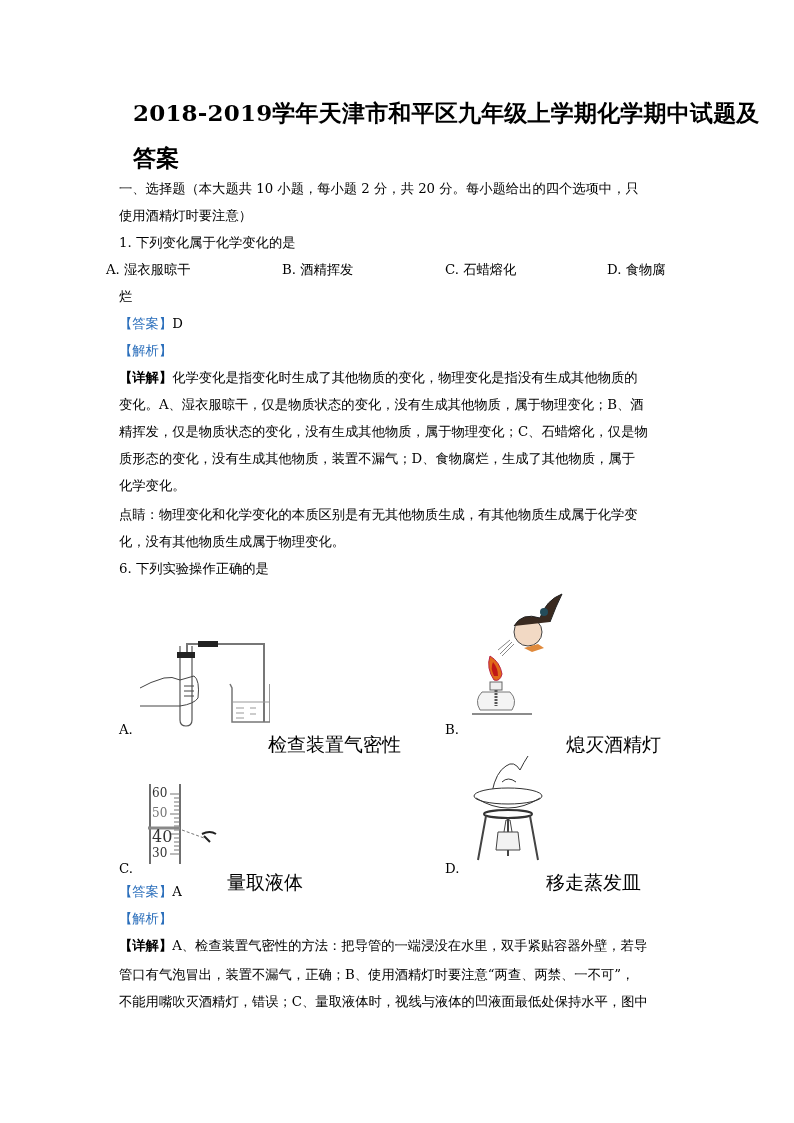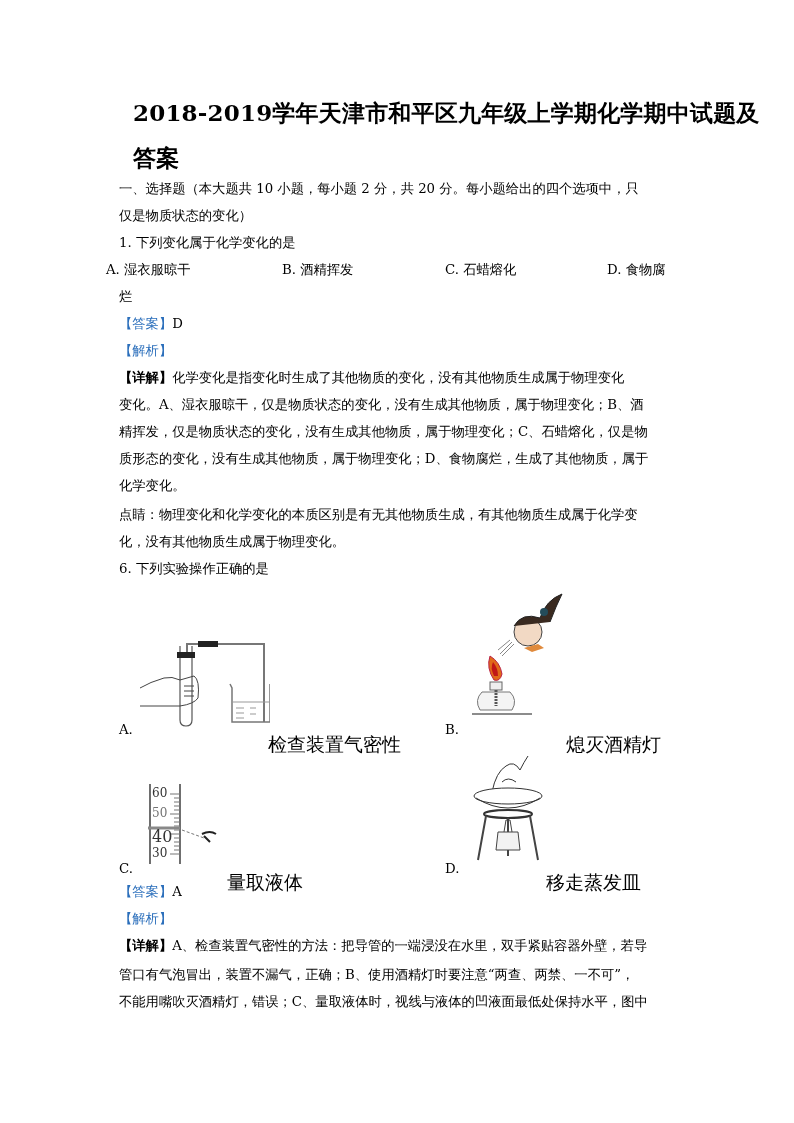--- a/index.html
+++ b/index.html
@@ -12,39 +12,39 @@
   .fig { position: absolute; }
   .cap { position: absolute; font-size: 19px; white-space: nowrap; font-family: Liberation Serif, serif; margin-top: 12px; }
 </style>
 </head>
 <body>
 
 <div class="title" style="top:98px;">2018-2019学年天津市和平区九年级上学期化学期中试题及</div>
 <div class="title" style="top:143px;">答案</div>
 
 <div class="line" style="top:181px;">一、选择题（本大题共 10 小题，每小题 2 分，共 20 分。每小题给出的四个选项中，只</div>
-<div class="line" style="top:208px;">仅是物质状态的变化）</div>
+<div class="line" style="top:208px;">使用酒精灯时要注意）</div>
 
 <div class="line" style="top:235px;">1. 下列变化属于化学变化的是</div>
 <div class="opt" style="left:106px; top:262px;">A. 湿衣服晾干</div>
 <div class="opt" style="left:282px; top:262px;">B. 酒精挥发</div>
 <div class="opt" style="left:445px; top:262px;">C. 石蜡熔化</div>
 <div class="opt" style="left:607px; top:262px;text-align:right;">D. 食物腐</div>
 <div class="line" style="top:289px;">烂</div>
 
 <div class="line" style="top:316px;">
   <span class="blue">【答案】</span><span>D</span>
 </div>
 <div class="line blue" style="top:343px;">【解析】</div>
 <div class="line" style="top:370px;">
-  <b>【详解】</b><span>化学变化是指变化时生成了其他物质的变化，没有其他物质生成属于物理变化</span>
+  <b>【详解】</b><span>化学变化是指变化时生成了其他物质的变化，物理变化是指没有生成其他物质的</span>
 </div>
 <div class="line" style="top:397px;">变化。A、湿衣服晾干，仅是物质状态的变化，没有生成其他物质，属于物理变化；B、酒</div>
 <div class="line" style="top:424px;">精挥发，仅是物质状态的变化，没有生成其他物质，属于物理变化；C、石蜡熔化，仅是物</div>
-<div class="line" style="top:451px;">质形态的变化，没有生成其他物质，属于物理变化；D、食物腐烂，生成了其他物质，属于</div>
+<div class="line" style="top:451px;">质形态的变化，没有生成其他物质，装置不漏气；D、食物腐烂，生成了其他物质，属于</div>
 <div class="line" style="top:478px;">化学变化。</div>
 <div class="line" style="top:507px;">点睛：物理变化和化学变化的本质区别是有无其他物质生成，有其他物质生成属于化学变</div>
 <div class="line" style="top:534px;">化，没有其他物质生成属于物理变化。</div>
 
 <div class="line" style="top:561px;">6. 下列实验操作正确的是</div>
 
 <svg class="fig" style="left:140px; top:640px;" width="130" height="90" viewBox="0 0 130 90">
   <path d="M40 6 L40 80 Q40 86 46 86 Q52 86 52 80 L52 6" fill="none" stroke="#555" stroke-width="1.2"></path>
   <rect x="37" y="12" width="18" height="6" fill="#222"></rect>
   <path d="M47 12 L47 4 L124 4 L124 82" fill="none" stroke="#777" stroke-width="2"></path>

